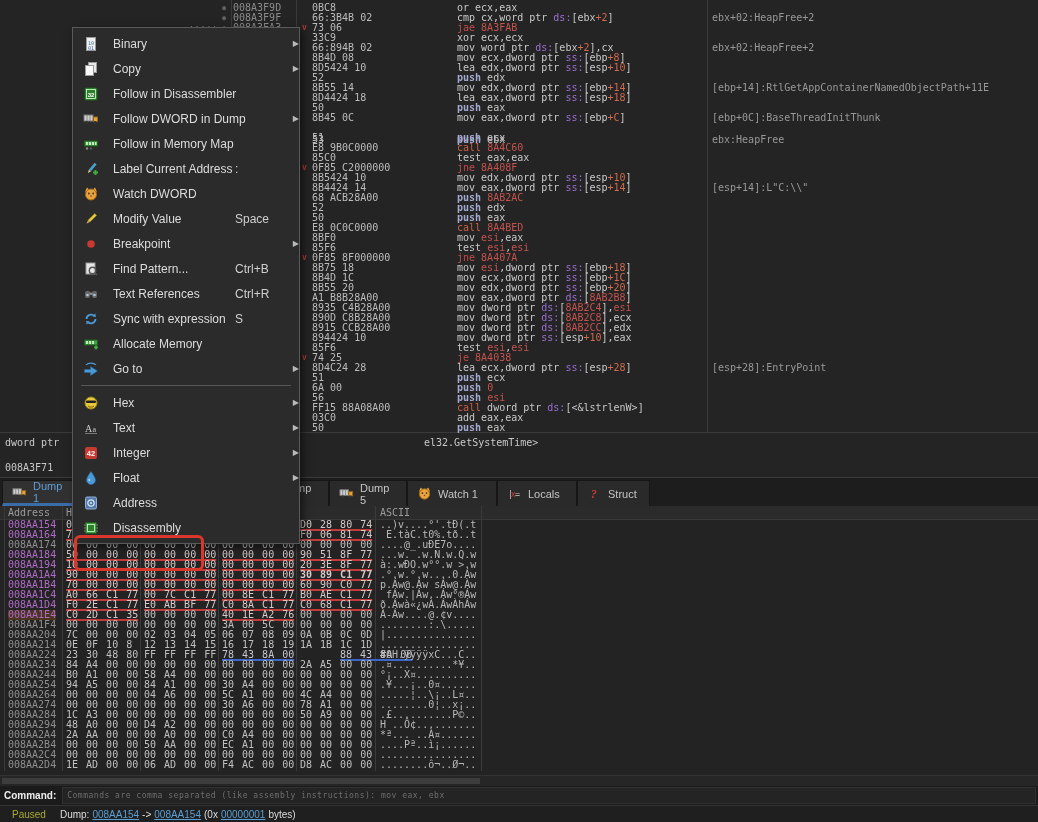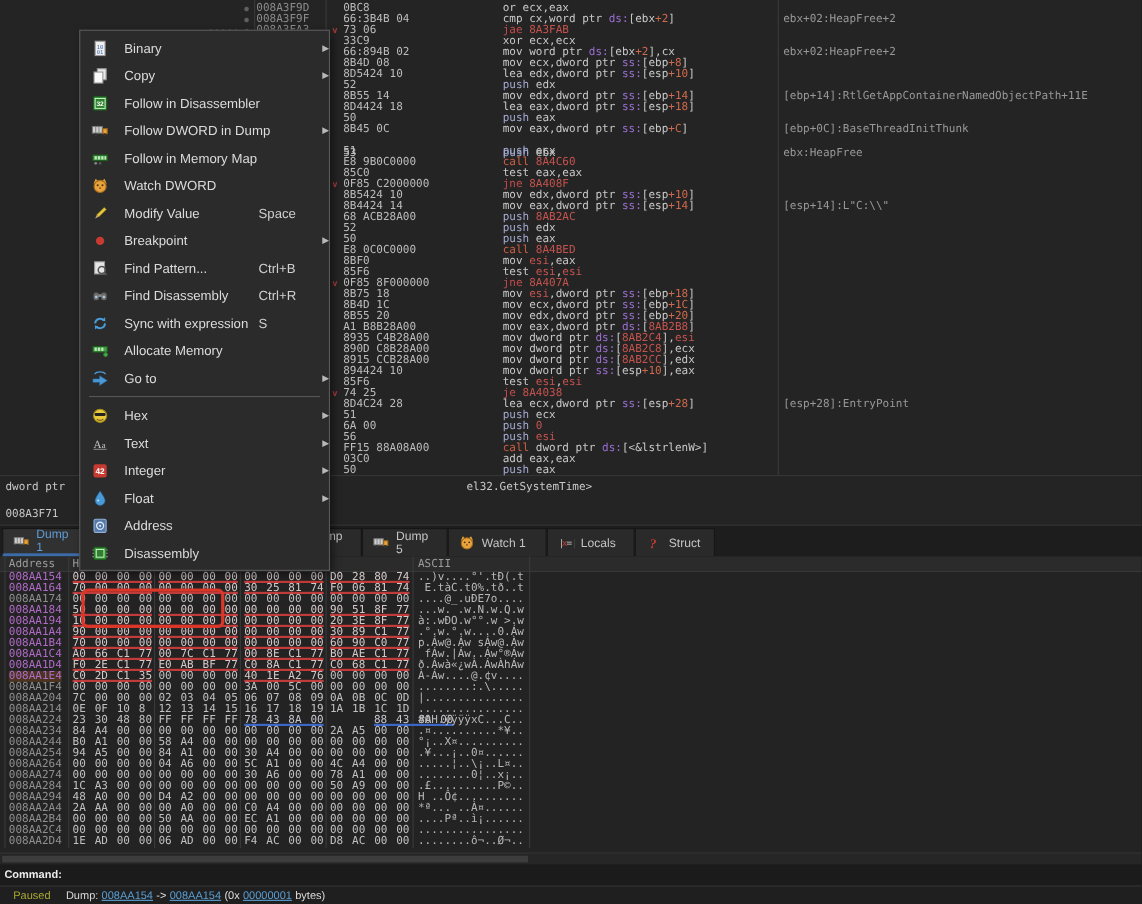--- a/index.html
+++ b/index.html
@@ -11,21 +11,21 @@
           border-bottom:1px solid #3a3a3a;}
   .drow{position:absolute;left:0;height:10px;width:1038px;font-size:10px;line-height:10px;white-space:pre;}
   .drow > span{position:absolute;top:0;}
   .d-dot{left:222px;color:#5f5f5f;font-size:7px;line-height:10px;}
   .d-dots{left:189px;color:#7d7d7d;font-size:8px;letter-spacing:1px;line-height:10px;}
   .d-addr{left:233px;color:#8b8b8b;}
   .d-jmark{left:302px;color:#b23c3c;font-size:8px;font-weight:bold;line-height:10px;}
   .d-bytes{left:312px;color:#bcbcbc;}
   .d-instr{left:457px;color:#c8c8c8;}
   .d-comment{left:712px;color:#989898;}
-  .k-jmp{color:#c14b4b;} .k-call{color:#cd5f44;} .k-push{color:#a3a9cf;}
+  .k-jmp{color:#c14b4b;} .k-call{color:#cd5f44;} .k-push{color:#a3a9cf;font-weight:bold;}
   .k-seg{color:#9a6fd0;} .k-num{color:#cf6a4c;} .k-imm{color:#c4534e;} .k-reghl{color:#c4534e;}
   
   #infobox{position:absolute;left:0;top:433px;width:1038px;height:44px;background:#242424;
            border-bottom:1px solid #3a3a3a;font-size:10px;color:#c8c8c8;}
   #infobox span{position:absolute;white-space:pre;}
   
   #tabbar{position:absolute;left:0;top:478px;width:1038px;height:28px;background:#1d1d1d;
           display:flex;align-items:flex-end;padding-left:2px;box-sizing:border-box;}
   .tab{height:26px;box-sizing:border-box;background:#2a2a2a;border:1px solid #161616;
        border-bottom:none;display:flex;align-items:center;gap:6px;padding:0 9px;
@@ -85,21 +85,21 @@
 <body>
 
 <div id="root">
 
   <div id="disasm">
     <div class="vline" style="left:231px;height:432px;"></div>
     <div class="vline" style="left:296px;height:432px;"></div>
     <div class="vline" style="left:707px;height:432px;"></div>
     <div id="disasm-rows">
         <div class="drow" style="top: 3px;"><span class="d-dot">●</span><span class="d-addr">008A3F9D</span><span class="d-bytes">0BC8</span><span class="d-instr"><span class="">or</span><span> ecx,eax</span></span></div>
-        <div class="drow" style="top: 13px;"><span class="d-dot">●</span><span class="d-addr">008A3F9F</span><span class="d-bytes">66:3B4B 04</span><span class="d-instr"><span class="">cmp</span><span> cx,word ptr </span><span class="k-seg">ds:</span><span>[ebx</span><span class="k-num">+2</span><span>]</span></span><span class="d-comment">ebx+02:HeapFree+2</span></div>
+        <div class="drow" style="top: 13px;"><span class="d-dot">●</span><span class="d-addr">008A3F9F</span><span class="d-bytes">66:3B4B 02</span><span class="d-instr"><span class="">cmp</span><span> cx,word ptr </span><span class="k-seg">ds:</span><span>[ebx</span><span class="k-num">+2</span><span>]</span></span><span class="d-comment">ebx+02:HeapFree+2</span></div>
         <div class="drow" style="top: 23px;"><span class="d-dot">●</span><span class="d-dots">·····</span><span class="d-addr">008A3FA3</span><span class="d-jmark">v</span><span class="d-bytes">73 06</span><span class="d-instr"><span class="k-jmp">jae</span><span> </span><span class="k-imm">8A3FAB</span></span></div>
         <div class="drow" style="top: 33px;"><span class="d-dot">●</span><span class="d-addr">008A3FA5</span><span class="d-bytes">33C9</span><span class="d-instr"><span class="">xor</span><span> ecx,ecx</span></span></div>
         <div class="drow" style="top: 43px;"><span class="d-dot">●</span><span class="d-addr">008A3FA7</span><span class="d-bytes">66:894B 02</span><span class="d-instr"><span class="">mov</span><span> word ptr </span><span class="k-seg">ds:</span><span>[ebx</span><span class="k-num">+2</span><span>],cx</span></span><span class="d-comment">ebx+02:HeapFree+2</span></div>
         <div class="drow" style="top: 53px;"><span class="d-dot">●</span><span class="d-addr">008A3FAB</span><span class="d-bytes">8B4D 08</span><span class="d-instr"><span class="">mov</span><span> ecx,dword ptr </span><span class="k-seg">ss:</span><span>[ebp</span><span class="k-num">+8</span><span>]</span></span></div>
         <div class="drow" style="top: 63px;"><span class="d-dot">●</span><span class="d-addr">008A3FAE</span><span class="d-bytes">8D5424 10</span><span class="d-instr"><span class="">lea</span><span> edx,dword ptr </span><span class="k-seg">ss:</span><span>[esp</span><span class="k-num">+10</span><span>]</span></span></div>
         <div class="drow" style="top: 73px;"><span class="d-dot">●</span><span class="d-addr">008A3FB2</span><span class="d-bytes">52</span><span class="d-instr"><span class="k-push">push</span><span> edx</span></span></div>
         <div class="drow" style="top: 83px;"><span class="d-dot">●</span><span class="d-addr">008A3FB3</span><span class="d-bytes">8B55 14</span><span class="d-instr"><span class="">mov</span><span> edx,dword ptr </span><span class="k-seg">ss:</span><span>[ebp</span><span class="k-num">+14</span><span>]</span></span><span class="d-comment">[ebp+14]:RtlGetAppContainerNamedObjectPath+11E</span></div>
         <div class="drow" style="top: 93px;"><span class="d-dot">●</span><span class="d-addr">008A3FB6</span><span class="d-bytes">8D4424 18</span><span class="d-instr"><span class="">lea</span><span> eax,dword ptr </span><span class="k-seg">ss:</span><span>[esp</span><span class="k-num">+18</span><span>]</span></span></div>
         <div class="drow" style="top: 103px;"><span class="d-dot">●</span><span class="d-addr">008A3FBA</span><span class="d-bytes">50</span><span class="d-instr"><span class="k-push">push</span><span> eax</span></span></div>
         <div class="drow" style="top: 113px;"><span class="d-dot">●</span><span class="d-addr">008A3FBB</span><span class="d-bytes">8B45 0C</span><span class="d-instr"><span class="">mov</span><span> eax,dword ptr </span><span class="k-seg">ss:</span><span>[ebp</span><span class="k-num">+C</span><span>]</span></span><span class="d-comment">[ebp+0C]:BaseThreadInitThunk</span></div>
@@ -240,21 +240,21 @@
         <div class="vline" style="left: 296px; top: 0px; height: 265px;"></div>
         <div class="vline" style="left: 375px; top: 0px; height: 265px;"></div>
         <div class="vline" style="left: 481px; top: 0px; height: 265px;"></div>
       </div>
     <div id="dump-rows">
         <div class="dumprow" style="top: 14px;"><span class="du-addr am">008AA154</span><span class="du-g hs-r" style="left: 66px;">00 00 00 00</span><span class="du-g hs-r" style="left: 144px;">00 00 00 00</span><span class="du-g hs-r" style="left: 222px;">00 00 00 00</span><span class="du-g hs-r" style="left: 300px;">D0 28 80 74</span><span class="du-ascii">..)v....°'.tÐ(.t</span></div>
         <div class="dumprow" style="top: 24px;"><span class="du-addr am">008AA164</span><span class="du-g hs-r" style="left: 66px;">70 00 00 00</span><span class="du-g hs-r" style="left: 144px;">00 00 00 00</span><span class="du-g hs-r" style="left: 222px;">30 25 81 74</span><span class="du-g hs-r" style="left: 300px;">F0 06 81 74</span><span class="du-ascii"> E.tàC.t0%.tð..t</span></div>
         <div class="dumprow" style="top: 34px;"><span class="du-addr">008AA174</span><span class="du-g" style="left: 66px;">00 00 00 00</span><span class="du-g" style="left: 144px;">00 00 00 00</span><span class="du-g" style="left: 222px;">00 00 00 00</span><span class="du-g" style="left: 300px;">00 00 00 00</span><span class="du-ascii">....@_.uÐE7o....</span></div>
         <div class="dumprow" style="top: 44px;"><span class="du-addr am">008AA184</span><span class="du-g hs-r" style="left: 66px;">50 00 00 00</span><span class="du-g hs-r" style="left: 144px;">00 00 00 00</span><span class="du-g hs-r" style="left: 222px;">00 00 00 00</span><span class="du-g hs-r" style="left: 300px;">90 51 8F 77</span><span class="du-ascii">...w. .w.N.w.Q.w</span></div>
         <div class="dumprow" style="top: 54px;"><span class="du-addr am">008AA194</span><span class="du-g hs-r" style="left: 66px;">10 00 00 00</span><span class="du-g hs-r" style="left: 144px;">00 00 00 00</span><span class="du-g hs-r" style="left: 222px;">00 00 00 00</span><span class="du-g hs-r" style="left: 300px;">20 3E 8F 77</span><span class="du-ascii">à:.wÐO.w°°.w &gt;.w</span></div>
-        <div class="dumprow" style="top: 64px;"><span class="du-addr am">008AA1A4</span><span class="du-g hs-r" style="left: 66px;">90 00 00 00</span><span class="du-g hs-r" style="left: 144px;">00 00 00 00</span><span class="du-g hs-r" style="left: 222px;">00 00 00 00</span><span class="du-g hs-r" style="left: 300px;">30 89 C1 77</span><span class="du-ascii">.°.w.°.w....0.Áw</span></div>
+        <div class="dumprow" style="top: 64px;"><span class="du-addr am">008AA1A4</span><span class="du-g hs-r" style="left: 66px;">90 00 00 00</span><span class="du-g hs-r" style="left: 144px;">00 00 00 00</span><span class="du-g hs-r" style="left: 222px;">00 00 00 00</span><span class="du-g hs-r" style="left: 300px; font-weight: bold;">30 89 C1 77</span><span class="du-ascii">.°.w.°.w....0.Áw</span></div>
         <div class="dumprow" style="top: 74px;"><span class="du-addr am">008AA1B4</span><span class="du-g hs-r" style="left: 66px;">70 00 00 00</span><span class="du-g hs-r" style="left: 144px;">00 00 00 00</span><span class="du-g hs-r" style="left: 222px;">00 00 00 00</span><span class="du-g hs-r" style="left: 300px;">60 90 C0 77</span><span class="du-ascii">p.Áw@.Áw sÁw@.Àw</span></div>
         <div class="dumprow" style="top: 84px;"><span class="du-addr am">008AA1C4</span><span class="du-g hs-r" style="left: 66px;">A0 66 C1 77</span><span class="du-g hs-r" style="left: 144px;">00 7C C1 77</span><span class="du-g hs-r" style="left: 222px;">00 8E C1 77</span><span class="du-g hs-r" style="left: 300px;">B0 AE C1 77</span><span class="du-ascii"> fÁw.|Áw..Áw°®Áw</span></div>
         <div class="dumprow" style="top: 94px;"><span class="du-addr am">008AA1D4</span><span class="du-g hs-r" style="left: 66px;">F0 2E C1 77</span><span class="du-g hs-r" style="left: 144px;">E0 AB BF 77</span><span class="du-g hs-r" style="left: 222px;">C0 8A C1 77</span><span class="du-g hs-r" style="left: 300px;">C0 68 C1 77</span><span class="du-ascii">ð.Áwà«¿wÀ.ÁwÀhÁw</span></div>
         <div class="dumprow" style="top: 104px;"><span class="du-addr am asel">008AA1E4</span><span class="du-g hs-r" style="left: 66px;">C0 2D C1 35</span><span class="du-g" style="left: 144px;">00 00 00 00</span><span class="du-g hs-r" style="left: 222px;">40 1E A2 76</span><span class="du-g" style="left: 300px;">00 00 00 00</span><span class="du-ascii">À-Áw....@.¢v....</span></div>
         <div class="dumprow" style="top: 114px;"><span class="du-addr">008AA1F4</span><span class="du-g" style="left: 66px;">00 00 00 00</span><span class="du-g" style="left: 144px;">00 00 00 00</span><span class="du-g" style="left: 222px;">3A 00 5C 00</span><span class="du-g" style="left: 300px;">00 00 00 00</span><span class="du-ascii">........:.\.....</span></div>
         <div class="dumprow" style="top: 124px;"><span class="du-addr">008AA204</span><span class="du-g" style="left: 66px;">7C 00 00 00</span><span class="du-g" style="left: 144px;">02 03 04 05</span><span class="du-g" style="left: 222px;">06 07 08 09</span><span class="du-g" style="left: 300px;">0A 0B 0C 0D</span><span class="du-ascii">|...............</span></div>
         <div class="dumprow" style="top: 134px;"><span class="du-addr">008AA214</span><span class="du-g" style="left: 66px;">0E 0F 10 8</span><span class="du-g" style="left: 144px;">12 13 14 15</span><span class="du-g" style="left: 222px;">16 17 18 19</span><span class="du-g" style="left: 300px;">1A 1B 1C 1D</span><span class="du-ascii">................</span></div>
         <div class="dumprow" style="top: 144px;"><span class="du-addr">008AA224</span><span class="du-g" style="left: 66px;">23 30 48 80</span><span class="du-g" style="left: 144px;">FF FF FF FF</span><span class="du-g hs-b" style="left: 222px;">78 43 8A 00</span><span class="du-g hs-b" style="left: 300px; margin-left: 40px;">88 43 8A 00</span><span class="du-ascii">#0H.ÿÿÿÿxC...C..</span></div>
         <div class="dumprow" style="top: 154px;"><span class="du-addr">008AA234</span><span class="du-g" style="left: 66px;">84 A4 00 00</span><span class="du-g" style="left: 144px;">00 00 00 00</span><span class="du-g" style="left: 222px;">00 00 00 00</span><span class="du-g" style="left: 300px;">2A A5 00 00</span><span class="du-ascii">.¤..........*¥..</span></div>
         <div class="dumprow" style="top: 164px;"><span class="du-addr">008AA244</span><span class="du-g" style="left: 66px;">B0 A1 00 00</span><span class="du-g" style="left: 144px;">58 A4 00 00</span><span class="du-g" style="left: 222px;">00 00 00 00</span><span class="du-g" style="left: 300px;">00 00 00 00</span><span class="du-ascii">°¡..X¤..........</span></div>
@@ -269,20 +269,23 @@
         <div class="dumprow" style="top: 254px;"><span class="du-addr">008AA2D4</span><span class="du-g" style="left: 66px;">1E AD 00 00</span><span class="du-g" style="left: 144px;">06 AD 00 00</span><span class="du-g" style="left: 222px;">F4 AC 00 00</span><span class="du-g" style="left: 300px;">D8 AC 00 00</span><span class="du-ascii">........ô¬..Ø¬..</span></div>
       </div>
   </div>
 
   <div id="hscroll">
       <div class="handle"></div>
     </div>
 
   <div id="cmdbar">
     <span id="cmd-label">Command:</span>
+    <div id="cmd-input">
+      <span>Commands are comma separated (like assembly instructions): mov eax, ebx</span>
+    </div>
   </div>
 
   <div id="statusbar">
     <span id="sb-state">Paused</span>
     <span id="sb-dump">
       <span>Dump:</span>
       <span class="sb-link">008AA154</span>
       <span>-&gt;</span>
       <span class="sb-link">008AA154</span>
       <span>(0x</span>
@@ -343,20 +346,33 @@
             <rect x="12" y="6" width="1.5" height="3" fill="#bfe8bf"></rect>
             <circle cx="4" cy="12.5" r="1.2" fill="#888"></circle>
             <circle cx="8" cy="12.5" r="1.2" fill="#555"></circle>
           </svg></span>
         <span class="mi-label">Follow in Memory Map</span>
         <span class="mi-short"></span>
         <span class="mi-arrow"></span>
       </div>
       <div class="mitem">
         <span class="mi-icon"><svg width="100%" height="100%" viewBox="0 0 16 16" xmlns="http://www.w3.org/2000/svg">
+            <g transform="rotate(40 8 8)">
+              <rect x="6.8" y="1" width="2.6" height="9" fill="#4aa0c8"></rect>
+              <polygon points="6.8,10 9.4,10 8.1,13" fill="#e8c87a"></polygon>
+            </g>
+            <rect x="10" y="10.5" width="5" height="2" fill="#3fae3f"></rect>
+            <rect x="11.5" y="9" width="2" height="5" fill="#3fae3f"></rect>
+          </svg></span>
+        <span class="mi-label">Label Current Address</span>
+        <span class="mi-short">:</span>
+        <span class="mi-arrow"></span>
+      </div>
+      <div class="mitem">
+        <span class="mi-icon"><svg width="100%" height="100%" viewBox="0 0 16 16" xmlns="http://www.w3.org/2000/svg">
             <polygon points="2,6 4,1.5 6.5,4" fill="#e8a33d"></polygon>
             <polygon points="14,6 12,1.5 9.5,4" fill="#e8a33d"></polygon>
             <circle cx="8" cy="8.5" r="5.5" fill="#e8a33d" stroke="#a06a1a"></circle>
             <circle cx="5.8" cy="7.5" r="0.9" fill="#4a2f0a"></circle>
             <circle cx="10.2" cy="7.5" r="0.9" fill="#4a2f0a"></circle>
             <circle cx="8" cy="10" r="0.8" fill="#7a4a10"></circle>
           </svg></span>
         <span class="mi-label">Watch DWORD</span>
         <span class="mi-short"></span>
         <span class="mi-arrow"></span>
@@ -391,21 +407,21 @@
         <span class="mi-arrow"></span>
       </div>
       <div class="mitem">
         <span class="mi-icon"><svg width="100%" height="100%" viewBox="0 0 16 16" xmlns="http://www.w3.org/2000/svg">
             <rect x="2" y="5" width="5" height="7" rx="2" fill="#666"></rect>
             <rect x="9" y="5" width="5" height="7" rx="2" fill="#666"></rect>
             <rect x="6.5" y="6.5" width="3" height="2.5" fill="#888"></rect>
             <circle cx="4.5" cy="9" r="1.3" fill="#a8c8e0"></circle>
             <circle cx="11.5" cy="9" r="1.3" fill="#a8c8e0"></circle>
           </svg></span>
-        <span class="mi-label">Find Disassembly</span>
+        <span class="mi-label">Text References</span>
         <span class="mi-short">Ctrl+R</span>
         <span class="mi-arrow"></span>
       </div>
       <div class="mitem">
         <span class="mi-icon"><svg width="100%" height="100%" viewBox="0 0 16 16" xmlns="http://www.w3.org/2000/svg">
             <path d="M3.5 8a4.5 4.5 0 0 1 8-2.6" fill="none" stroke="#4a9ad8" stroke-width="1.8"></path>
             <polygon points="12.5,2.5 12.8,6.3 9.5,5" fill="#4a9ad8"></polygon>
             <path d="M12.5 8a4.5 4.5 0 0 1-8 2.6" fill="none" stroke="#4a9ad8" stroke-width="1.8"></path>
             <polygon points="3.5,13.5 3.2,9.7 6.5,11" fill="#4a9ad8"></polygon>
           </svg></span>

